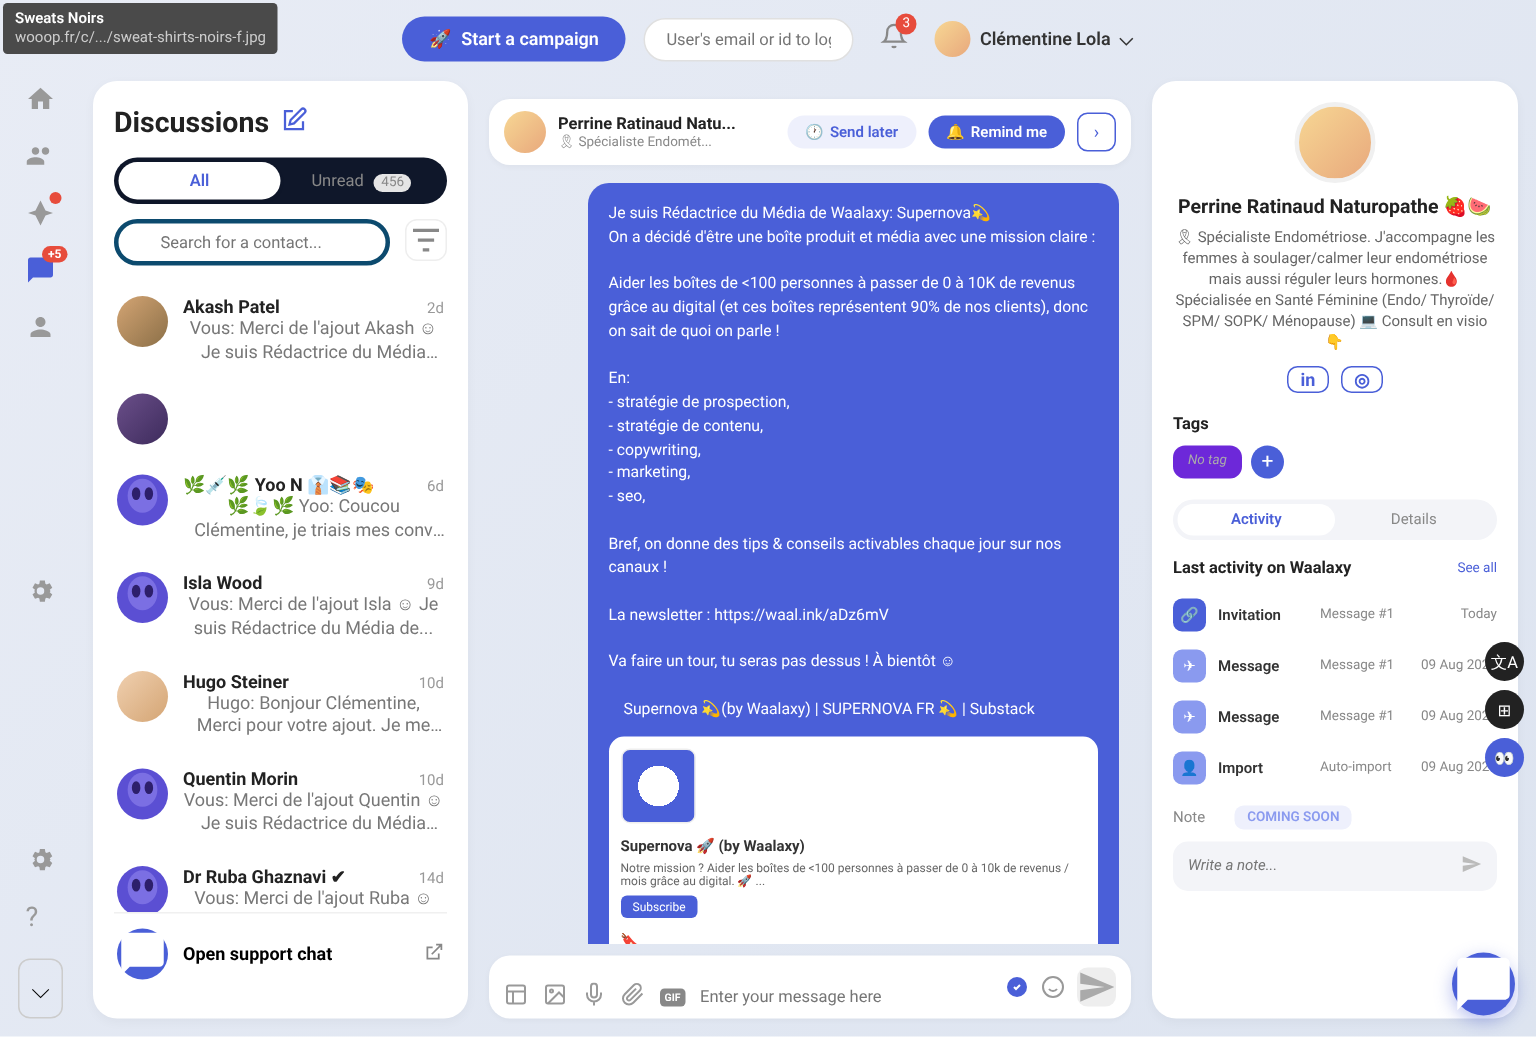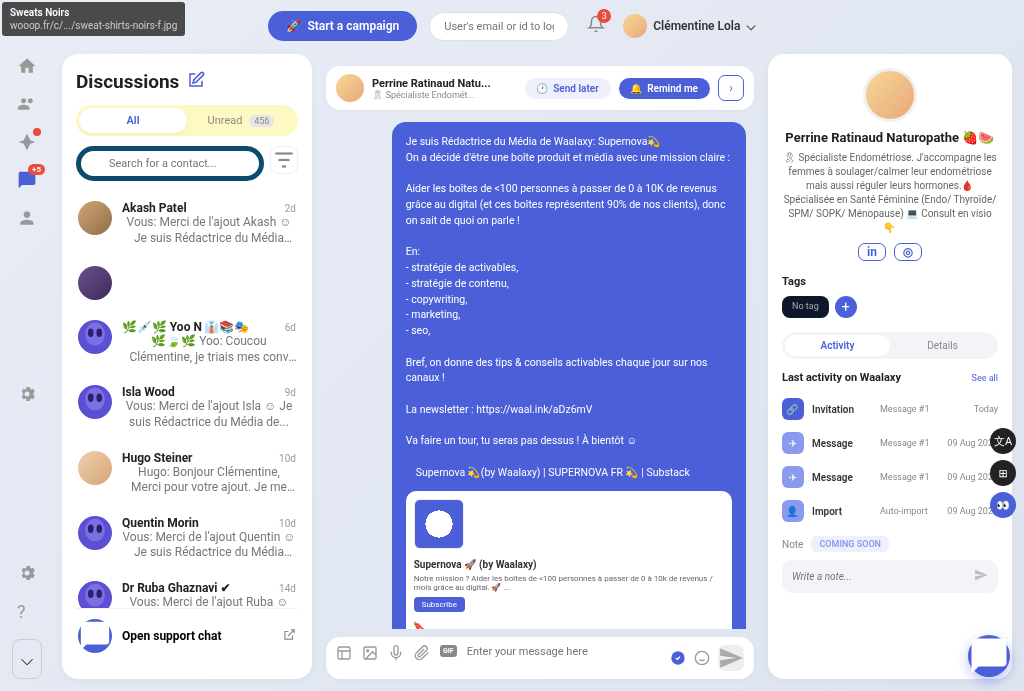--- a/index.html
+++ b/index.html
@@ -23,26 +23,26 @@
 .nav-badge { position: absolute; top: -6px; right: -8px; background: #e74c3c; color: #fff; font-size: 8px; border-radius: 8px; padding: 1px 4px; font-weight: 700; }
 .nav-spacer { flex: 1; }
 .nav-expand { width: 30px; height: 40px; border: 1px solid #ccc; border-radius: 8px; display: flex; align-items: center; justify-content: center; margin-bottom: 12px; cursor: pointer; }
 
 .main { position: absolute; left: 62px; top: 54px; right: 12px; bottom: 12px; display: flex; gap: 14px; }
 
 .discussions { width: 250px; background: #fff; border-radius: 16px; padding: 16px 14px; display: flex; flex-direction: column; box-shadow: 0 2px 8px rgba(0,0,0,0.04); }
 .disc-header { display: flex; align-items: center; gap: 8px; margin-bottom: 12px; }
 .disc-title { font-size: 19px; font-weight: 700; color: #222; }
 .edit-icon { color: #4a5fd8; cursor: pointer; }
-.disc-tabs { display: flex; background: #fef9c3; border-radius: 20px; padding: 3px; margin-bottom: 10px; font-size: 11px; }
+.disc-tabs { display: flex; background: #0f172a; border-radius: 20px; padding: 3px; margin-bottom: 10px; font-size: 11px; }
 .disc-tab { flex: 1; text-align: center; padding: 6px; border-radius: 18px; cursor: pointer; color: #888; }
 .disc-tab.active { background: #fff; color: #4a5fd8; font-weight: 600; box-shadow: 0 1px 3px rgba(0,0,0,0.08); }
 .disc-tab .count { background: #e5e5e5; color: #888; font-size: 9px; padding: 1px 5px; border-radius: 8px; margin-left: 4px; }
 .search-row { display: flex; gap: 6px; margin-bottom: 10px; }
-.search-input { flex: 1; border: 5px solid #0c4a6e; border-radius: 18px; padding: 6px 10px 6px 28px; font-size: 11px; color: #999; position: relative; }
+.search-input { flex: 1; border: 3px solid #0c4a6e; border-radius: 18px; padding: 6px 10px 6px 28px; font-size: 11px; color: #999; position: relative; }
 .search-wrap { position: relative; flex: 1; }
 .search-wrap .sicon { position: absolute; left: 9px; top: 7px; color: #aaa; width: 12px; height: 12px; }
 .filter-btn { width: 28px; height: 28px; border: 1px solid #eee; border-radius: 8px; display: flex; align-items: center; justify-content: center; cursor: pointer; }
 
 .disc-list { flex: 1; overflow-y: auto; }
 .disc-item { display: flex; gap: 10px; padding: 10px 2px; align-items: flex-start; cursor: pointer; }
 .disc-avatar { width: 34px; height: 34px; border-radius: 50%; background: #6b5dd3; flex-shrink: 0; display: flex; align-items: center; justify-content: center; overflow: hidden; }
 .disc-avatar.alien { background: #5b4fd3; }
 .disc-body { flex: 1; min-width: 0; }
 .disc-name-row { display: flex; justify-content: space-between; align-items: baseline; }
@@ -75,51 +75,51 @@
 .link-desc { color: #666; font-size: 8px; line-height: 1.2; }
 .subscribe-btn { background: #4a5fd8; color: #fff; font-size: 8px; padding: 3px 8px; border-radius: 4px; border: none; margin-top: 4px; cursor: pointer; }
 .msg-time-out { font-size: 9px; color: #aaa; text-align: right; margin-right: 8px; margin-bottom: 10px; }
 .msg-avatar-right { width: 26px; height: 26px; border-radius: 50%; background: #ddd; align-self: flex-end; margin-top: -30px; margin-right: -4px; margin-bottom: 10px; }
 
 .msg-in-row { display: flex; gap: 8px; align-items: flex-start; margin-bottom: 2px; }
 .msg-in-avatar { width: 26px; height: 26px; border-radius: 50%; background: #ddd; }
 .msg-in { background: #f3f4f8; color: #555; border-radius: 14px; padding: 8px 12px; font-size: 10.5px; max-width: 70%; }
 .msg-time-in { font-size: 9px; color: #aaa; margin-left: 36px; }
 
-.composer { background: #fff; border-radius: 14px; padding: 8px 10px; margin-top: 8px; display: flex; align-items: flex-start; gap: 10px; box-shadow: 0 1px 4px rgba(0,0,0,0.04); }
+.composer { background: #fff; border-radius: 14px; padding: 8px 10px; margin-top: 8px; display: flex; align-items: flex-end; gap: 10px; box-shadow: 0 1px 4px rgba(0,0,0,0.04); }
 .comp-icon { width: 16px; height: 16px; color: #999; cursor: pointer; }
 .gif-icon { background: #888; color: #fff; font-size: 7px; font-weight: 700; padding: 2px 3px; border-radius: 3px; }
 .comp-input { flex: 1; border: none; font-size: 11px; color: #999; outline: none; }
 .comp-right { display: flex; align-items: center; gap: 8px; }
 .comp-check { color: #4a5fd8; }
 .comp-send { width: 26px; height: 26px; background: #eee; border-radius: 7px; display: flex; align-items: center; justify-content: center; color: #aaa; cursor: pointer; }
 
 .profile { width: 244px; background: #fff; border-radius: 16px; padding: 14px; display: flex; flex-direction: column; box-shadow: 0 2px 8px rgba(0,0,0,0.04); font-size: 11px; overflow: hidden; }
 .profile-avatar { width: 54px; height: 54px; border-radius: 50%; background: #ddd; margin: 0 auto 8px; border: 3px solid #f0f0f0; }
 .profile-name { text-align: center; font-size: 13px; font-weight: 700; color: #222; margin-bottom: 6px; }
 .profile-bio { text-align: center; font-size: 10px; color: #666; line-height: 1.4; margin-bottom: 8px; }
 .profile-socials { display: flex; justify-content: center; gap: 8px; margin-bottom: 14px; }
 .social-btn { width: 28px; height: 18px; border: 1px solid #4a5fd8; border-radius: 7px; display: flex; align-items: center; justify-content: center; color: #4a5fd8; cursor: pointer; font-size: 12px; font-weight: 700; }
 .section-label { font-size: 11px; font-weight: 700; color: #222; margin-bottom: 8px; }
 .tag-row { display: flex; gap: 6px; margin-bottom: 14px; }
-.tag-empty { background: #0f172a; color: #aaa; font-size: 9px; padding: 5px 10px; border-radius: 8px; }
+.tag-empty { background: #6d28d9; color: #aaa; font-size: 9px; padding: 5px 10px; border-radius: 8px; font-style: italic; }
 .tag-add { width: 22px; height: 22px; background: #4a5fd8; color: #fff; border-radius: 50%; display: flex; align-items: center; justify-content: center; cursor: pointer; font-size: 14px; }
 .profile-tabs { display: flex; background: #f3f4f8; border-radius: 18px; padding: 3px; margin-bottom: 12px; font-size: 10px; }
 .ptab { flex: 1; text-align: center; padding: 5px; border-radius: 15px; cursor: pointer; color: #888; }
 .ptab.active { background: #fff; color: #4a5fd8; font-weight: 600; }
 .activity-header { display: flex; justify-content: space-between; align-items: center; margin-bottom: 8px; }
 .see-all { color: #4a5fd8; font-size: 9px; cursor: pointer; }
 .activity-row { display: flex; align-items: center; gap: 8px; padding: 6px 0; font-size: 10px; }
 .act-icon { width: 22px; height: 22px; border-radius: 6px; display: flex; align-items: center; justify-content: center; color: #fff; }
 .act-icon.blue { background: #4a5fd8; }
 .act-icon.light { background: #8a9aef; }
 .act-type { flex: 0 0 60px; font-weight: 600; color: #333; }
 .act-msg { flex: 1; color: #888; font-size: 9px; }
 .act-date { color: #888; font-size: 9px; }
-.note-row { display: flex; align-items: center; gap: 8px; margin-top: 8px; font-size: 10px; }
+.note-row { display: flex; align-items: center; gap: 20px; margin-top: 8px; font-size: 10px; }
 .note-label { color: #888; }
 .coming-soon { background: #eef0fc; color: #8a9aef; font-size: 9px; padding: 3px 8px; border-radius: 6px; font-weight: 600; }
 .note-input-row { background: #f3f4f8; border-radius: 10px; padding: 8px 10px; display: flex; align-items: center; margin-top: 8px; }
 .note-input { flex: 1; border: none; background: transparent; font-size: 10px; color: #aaa; font-style: italic; outline: none; }
 
 .float-icons { position: absolute; right: 8px; top: 428px; display: flex; flex-direction: column; gap: 6px; }
 .float-icon { width: 26px; height: 26px; background: #222; color: #fff; border-radius: 50%; display: flex; align-items: center; justify-content: center; font-size: 11px; cursor: pointer; }
 .float-icon.waalaxy { background: #4a5fd8; }
 .chat-bubble-btn { position: absolute; bottom: 14px; right: 14px; width: 42px; height: 42px; background: #4a5fd8; border-radius: 50%; display: flex; align-items: center; justify-content: center; color: #fff; cursor: pointer; box-shadow: 0 4px 12px rgba(74,95,216,0.4); }
 
@@ -328,21 +328,21 @@
           <span>Remind me</span>
         </button>
       <div class="chat-arrow">›</div>
     </div>
     <div class="chat-body">
       <div class="msg-out">
         <div>Je suis Rédactrice du Média de Waalaxy: Supernova💫</div>
         <div>On a décidé d'être une boîte produit et média avec une mission claire :</div><br>
         <div>Aider les boîtes de &lt;100 personnes à passer de 0 à 10K de revenus grâce au digital (et ces boîtes représentent 90% de nos clients), donc on sait de quoi on parle !</div><br>
         <div>En:</div>
-        <div>- stratégie de activables,</div>
+        <div>- stratégie de prospection,</div>
         <div>- stratégie de contenu,</div>
         <div>- copywriting,</div>
         <div>- marketing,</div>
         <div>- seo,</div><br>
         <div>Bref, on donne des tips &amp; conseils activables chaque jour sur nos canaux !</div><br>
         <div>La newsletter : https://waal.ink/aDz6mV</div><br>
         <div>Va faire un tour, tu seras pas dessus ! À bientôt ☺</div><br>
         <div style="padding-left:10px;">Supernova 💫(by Waalaxy) | SUPERNOVA FR 💫 | Substack</div>
         <div class="link-card">
           <div class="link-thumb" style="background:radial-gradient(circle,#fff 40%,#4a5fd8 40%);"></div>

